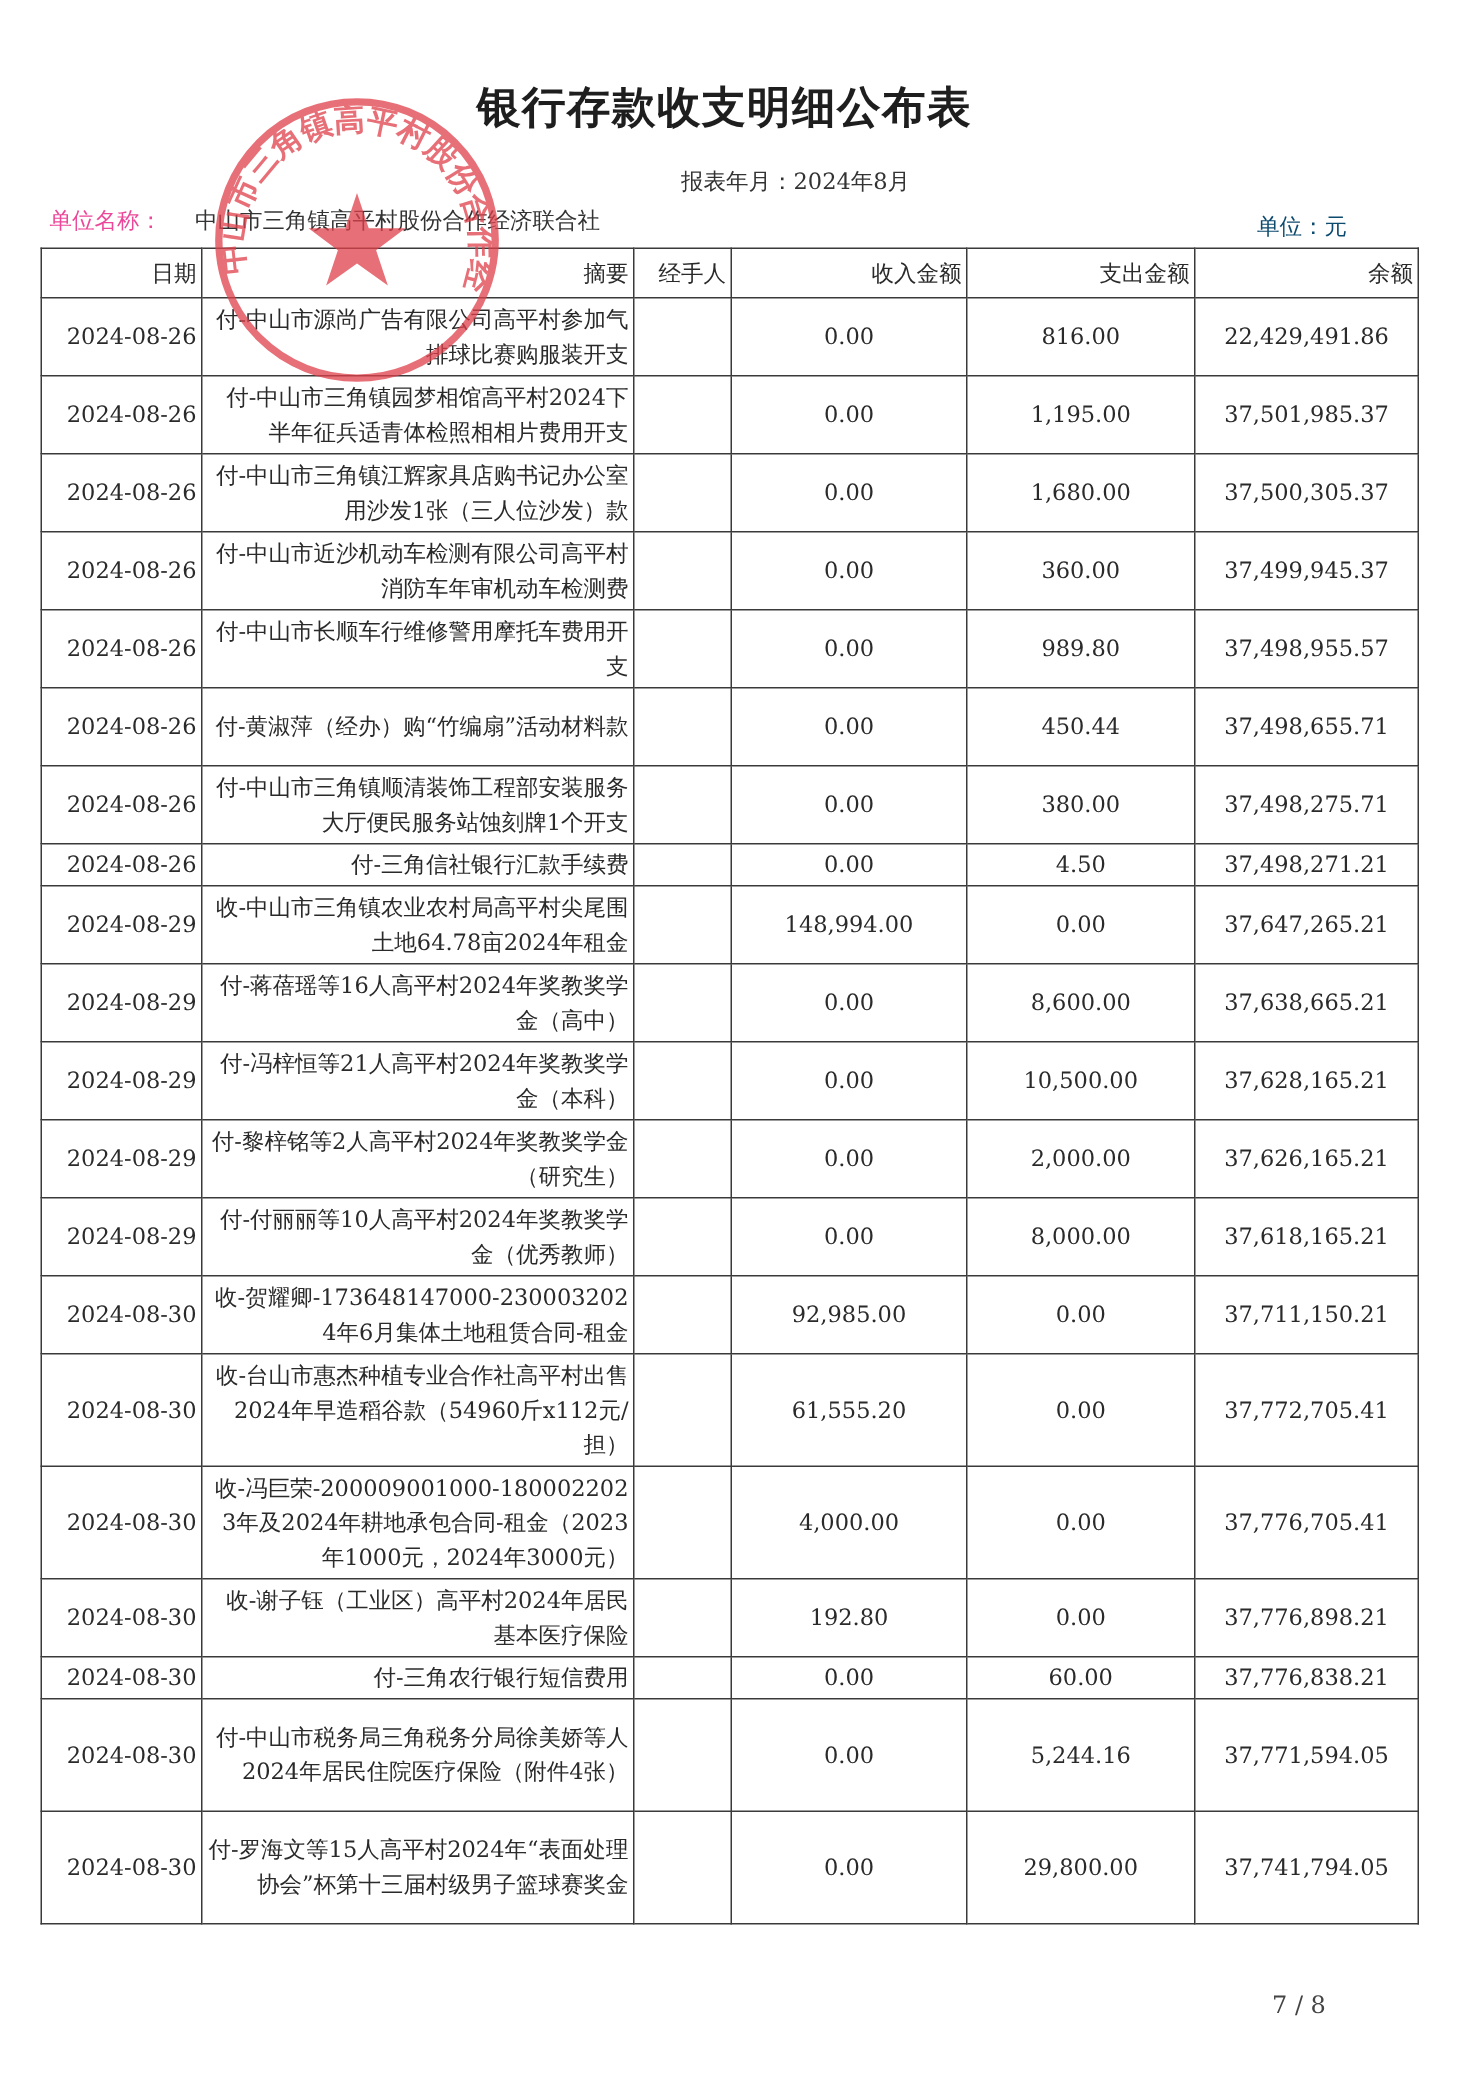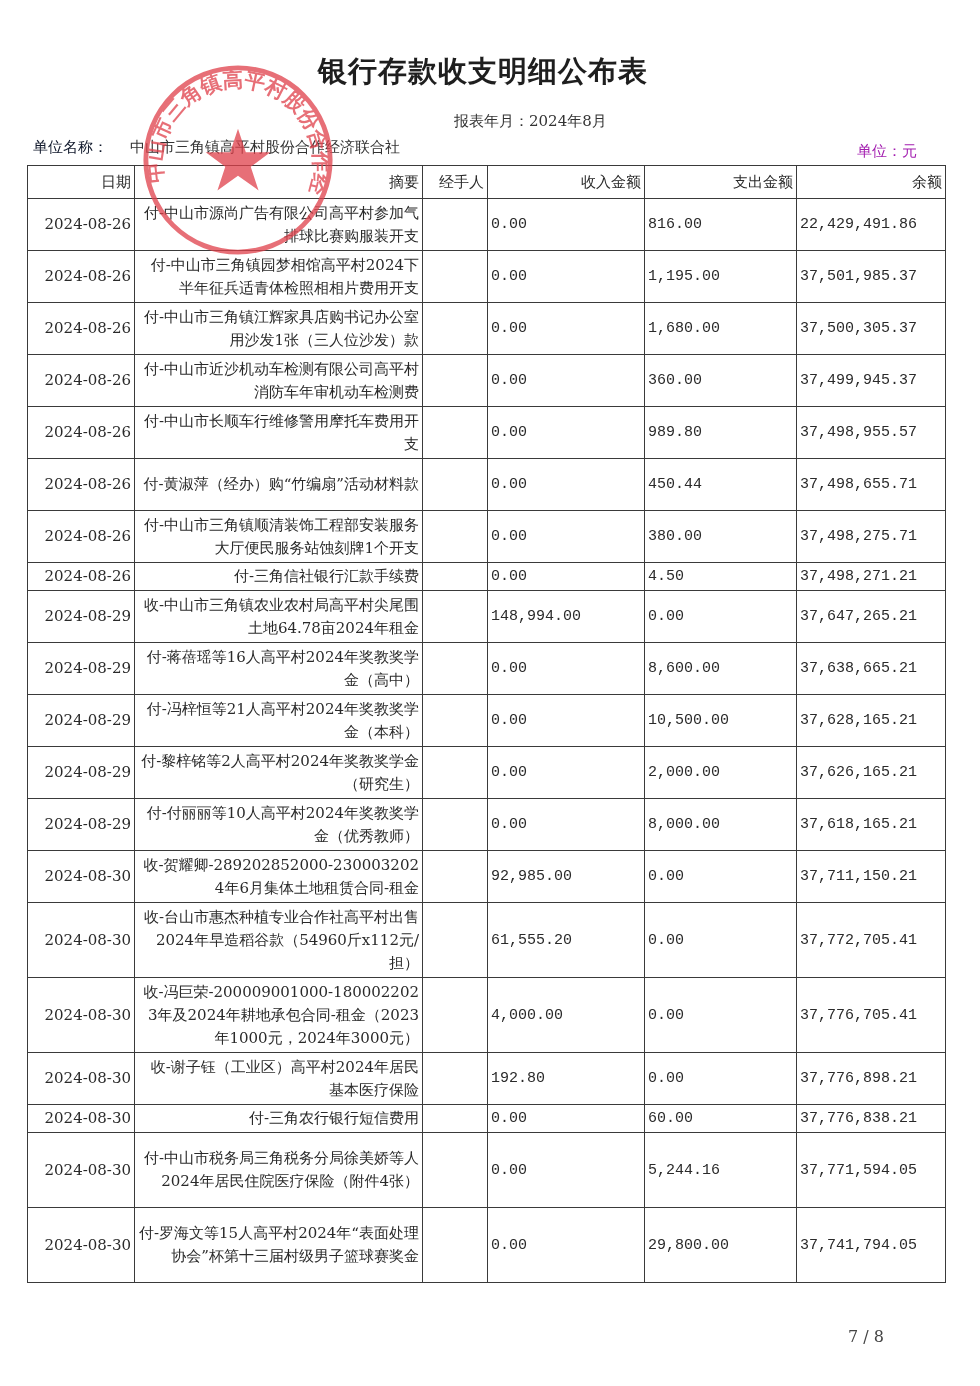--- a/index.html
+++ b/index.html
@@ -9,36 +9,36 @@
       color: #2a2a2a;
     }
     .title {
       position: absolute; left: 318px; top: 52px;
       font-family: Liberation Mono, monospace;
       font-size: 29px; font-weight: bold; letter-spacing: 1px; color: #1e1e1e;
     }
     .report-month {
       position: absolute; left: 454px; top: 112px; font-size: 15px; color: #333;
     }
-    .unit-name-label { position: absolute; left: 33px; top: 138px; font-size: 15px; color: #0f172a; }
+    .unit-name-label { position: absolute; left: 33px; top: 138px; font-size: 15px; color: #ec4899; }
     .unit-name { position: absolute; left: 130px; top: 138px; font-size: 15px; color: #333; }
-    .currency-unit { position: absolute; left: 857px; top: 142px; font-size: 15px; color: #a21caf; }
+    .currency-unit { position: absolute; left: 838px; top: 142px; font-size: 15px; color: #0c4a6e; }
 
     table.ledger {
       position: absolute; left: 27px; top: 165px; width: 918px;
       border-collapse: collapse; table-layout: fixed;
       font-size: 15px;
     }
     table.ledger td, table.ledger th {
       border: 1.5px solid #3a3a3a; padding: 0 3px; line-height: 23px; vertical-align: middle;
     }
     table.ledger th { font-weight: normal; height: 32px; font-size: 15px; text-align: right; }
     td.date { text-align: right; }
     td.summary { text-align: right; padding-left: 4px; word-break: break-all; margin-left: 48px; }
-    td.num { text-align: left; vertical-align: bottom; padding-bottom: 0; font-family: Liberation Mono, monospace; }
+    td.num { text-align: center; vertical-align: bottom; padding-bottom: 0; }
     td.handler { }
 
     .stamp {
       position: absolute; left: 140px; top: 62px; width: 196px; height: 196px;
       pointer-events: none; opacity: 0.75;
     }
     .page-num { position: absolute; left: 848px; top: 1327px; font-size: 16px; color: #444; }
   </style>
 </head>
 <body>
@@ -168,21 +168,21 @@
       <tr style="height: 52px;">
         <td class="date">2024-08-29</td>
         <td class="summary">付-付丽丽等10人高平村2024年奖教奖学金（优秀教师）</td>
         <td class="handler"></td>
         <td class="num">0.00</td>
         <td class="num">8,000.00</td>
         <td class="num">37,618,165.21</td>
       </tr>
       <tr style="height: 52px;">
         <td class="date">2024-08-30</td>
-        <td class="summary">收-贺耀卿-289202852000-2300032024年6月集体土地租赁合同-租金</td>
+        <td class="summary">收-贺耀卿-173648147000-2300032024年6月集体土地租赁合同-租金</td>
         <td class="handler"></td>
         <td class="num">92,985.00</td>
         <td class="num">0.00</td>
         <td class="num">37,711,150.21</td>
       </tr>
       <tr style="height: 75px;">
         <td class="date">2024-08-30</td>
         <td class="summary">收-台山市惠杰种植专业合作社高平村出售2024年早造稻谷款（54960斤x112元/担）</td>
         <td class="handler"></td>
         <td class="num">61,555.20</td>

